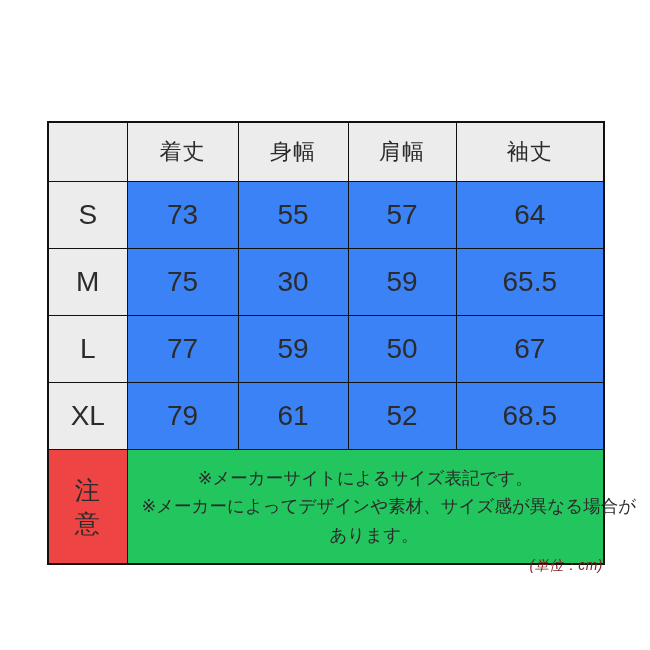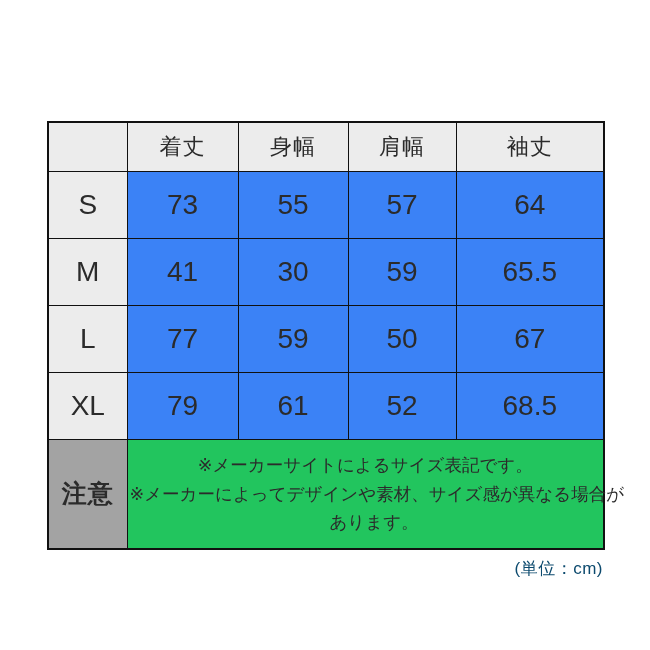--- a/index.html
+++ b/index.html
@@ -23,21 +23,21 @@
     border-collapse: collapse;
     table-layout: fixed;
     border: 2px solid #111111;
     color: #2b2b2b;
   }
   table.size-table th,
   table.size-table td {
     border: 1px solid #111111;
     text-align: center;
     vertical-align: middle;
-    padding: 2px;
+    padding: 14px;
   }
   tr.header-row { height: 49px; }
   tr.data-row   { height: 67px; }
   tr.note-row   { height: 110px; }
   th.col-header {
     background: #ececec;
     font-size: 22px;
     font-weight: normal;
     letter-spacing: 1px;
   }
@@ -47,41 +47,42 @@
     font-weight: normal;
   }
   th.corner-cell {
     background: #ececec;
   }
   td.value-cell {
     background: #3b82f6;
     font-size: 28px;
   }
   th.note-label {
-    background: #a3a3a3;
+    background: #ef4444;
     font-size: 25px;
-    font-weight: bold;
+    font-weight: normal;
     letter-spacing: 1px;
   }
   td.note-cell {
     background: #22c55e;
     text-align: left;
     font-size: 17.5px;
     line-height: 1.62;
     padding: 12px 16px 12px 19px;
   }
   .note-line { white-space: nowrap; }
   .note-line.indent { padding-left: 1em; }
   .unit-label {
     position: absolute;
     top: 557px;
     right: 47px;
-    font-size: 17px;
-    color: #0c4a6e;
+    font-size: 14px;
+    color: #7f1d1d;
     letter-spacing: 0.5px;
+    font-style: italic;
   }
 </style>
 </head>
 <body>
 
 <div class="canvas">
 
   <table class="size-table">
     <colgroup>
       <col style="width:79px">
@@ -103,21 +104,21 @@
     <tr class="data-row">
       <th class="row-header">S</th>
       <td class="value-cell">73</td>
       <td class="value-cell">55</td>
       <td class="value-cell">57</td>
       <td class="value-cell">64</td>
     </tr>
 
     <tr class="data-row">
       <th class="row-header">M</th>
-      <td class="value-cell">41</td>
+      <td class="value-cell">75</td>
       <td class="value-cell">30</td>
       <td class="value-cell">59</td>
       <td class="value-cell">65.5</td>
     </tr>
 
     <tr class="data-row">
       <th class="row-header">L</th>
       <td class="value-cell">77</td>
       <td class="value-cell">59</td>
       <td class="value-cell">50</td>

